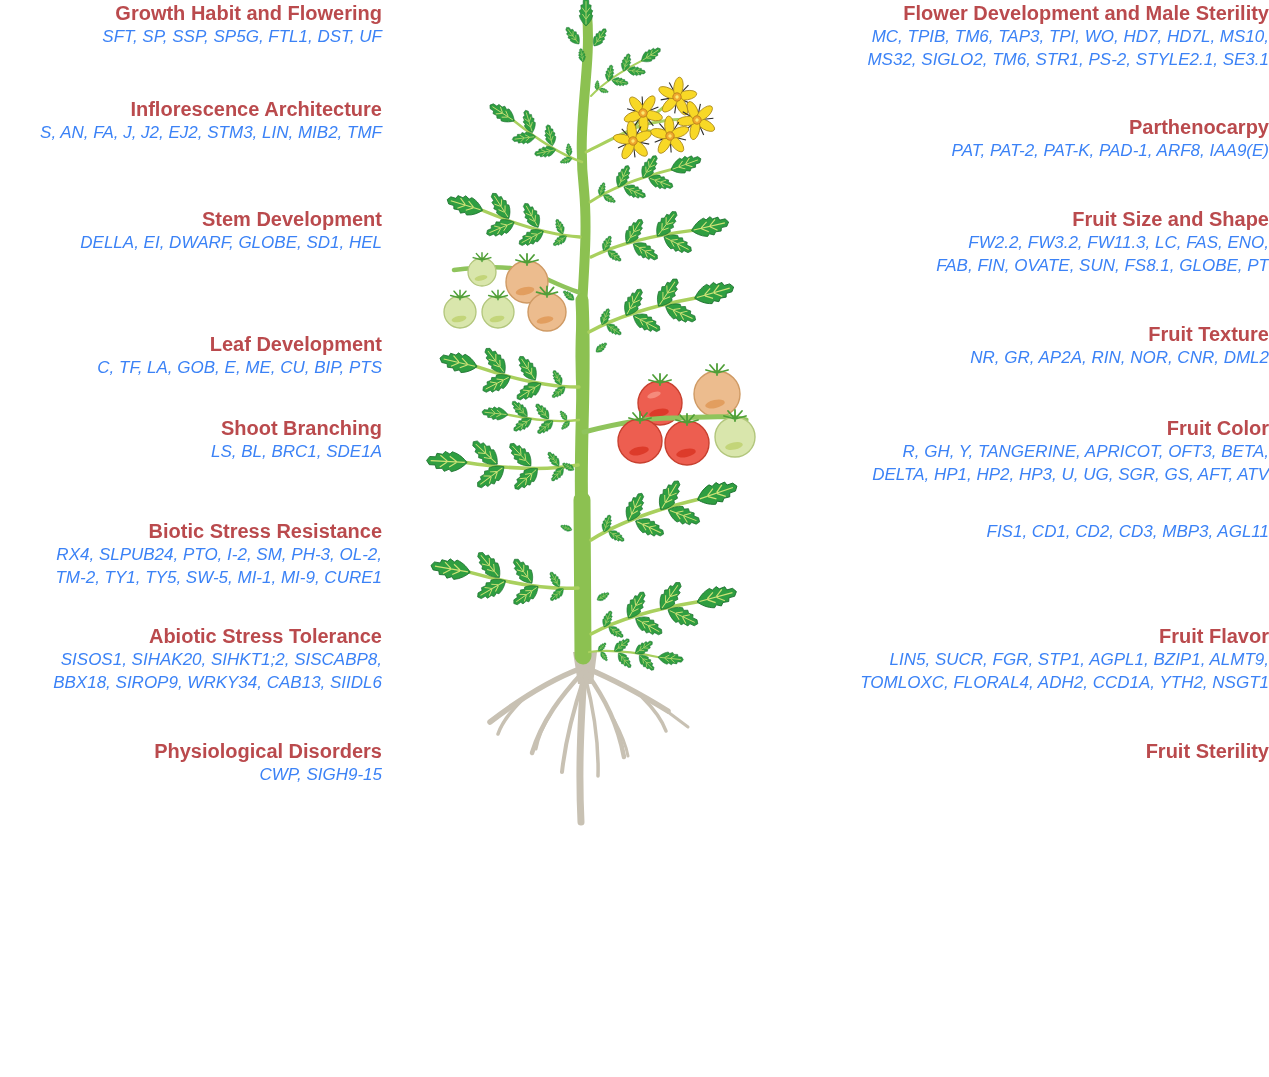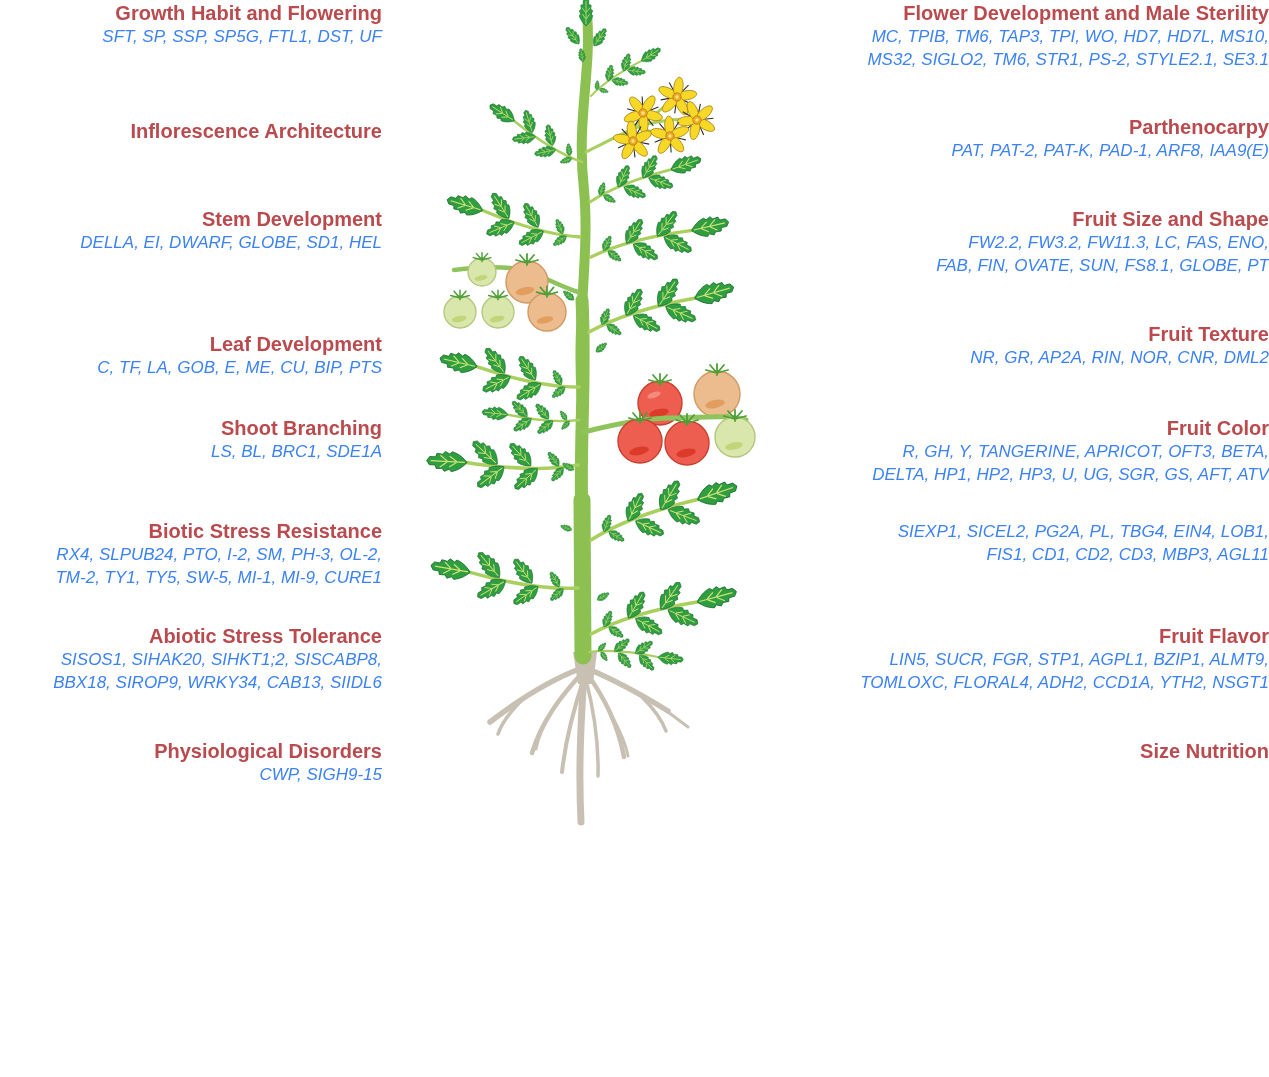--- a/index.html
+++ b/index.html
@@ -28,22 +28,23 @@
 <body>
 
 <div class="stage">
 
   <div class="col left">
     <div class="cat" style="top:2px">
       <div class="cat-title">Growth Habit and Flowering</div>
       <div class="gene-line">SFT, SP, SSP, SP5G, FTL1, DST, UF</div>
       <div class="gene-line"></div>
     </div>
-    <div class="cat" style="top:120px">
+    <div class="cat" style="top:98px">
       <div class="cat-title">Inflorescence Architecture</div>
+      <div class="gene-line">S, AN, FA, J, J2, EJ2, STM3, LIN, MIB2, TMF</div>
       <div class="gene-line"></div>
     </div>
     <div class="cat" style="top:208px">
       <div class="cat-title">Stem Development</div>
       <div class="gene-line">DELLA, EI, DWARF, GLOBE, SD1, HEL</div>
       <div class="gene-line"></div>
     </div>
     <div class="cat" style="top:333px">
       <div class="cat-title">Leaf Development</div>
       <div class="gene-line">C, TF, LA, GOB, E, ME, CU, BIP, PTS</div>
@@ -91,30 +92,29 @@
       <div class="cat-title">Fruit Texture</div>
       <div class="gene-line">NR, GR, AP2A, RIN, NOR, CNR, DML2</div>
       <div class="gene-line"></div>
     </div>
     <div class="cat" style="top:417px">
       <div class="cat-title">Fruit Color</div>
       <div class="gene-line">R, GH, Y, TANGERINE, APRICOT, OFT3, BETA,</div>
       <div class="gene-line">DELTA, HP1, HP2, HP3, U, UG, SGR, GS, AFT, ATV</div>
     </div>
     <div class="cat" style="top:520px">
-      <div class="gene-line">SIEXP1, SICEL2, PG2A, PL, TBG4, EIN4, LOB1,</div>
       <div class="gene-line">FIS1, CD1, CD2, CD3, MBP3, AGL11</div>
     </div>
     <div class="cat" style="top:625px">
       <div class="cat-title">Fruit Flavor</div>
       <div class="gene-line">LIN5, SUCR, FGR, STP1, AGPL1, BZIP1, ALMT9,</div>
       <div class="gene-line">TOMLOXC, FLORAL4, ADH2, CCD1A, YTH2, NSGT1</div>
     </div>
     <div class="cat" style="top:740px">
-      <div class="cat-title">Size Nutrition</div>
+      <div class="cat-title">Fruit Sterility</div>
       <div class="gene-line"></div>
     </div>
   </div>
 
   <div class="plant-wrap">
     <svg viewBox="0 0 400 870" width="400" height="870">
       <defs>
         <g id="lf">
           <path d="M0,0 C3,-3.5 7,-7 13,-8.5 L15,-6.5 L19,-8.5 L21,-6 L26,-6.5 L27,-3.5 L32,-3.5 L34.5,0 L32,3.5 L27,3.5 L26,6.5 L21,6 L19,8.5 L15,6.5 L13,8.5 C7,7 3,3.5 0,0 Z" fill="#2f9e41" stroke="#1a6e2c" stroke-width="0.7"></path>
           <path d="M2,0 L31,0 M9,-0.5 L15,-4.5 M9,0.5 L15,4.5 M17,-0.5 L23,-5 M17,0.5 L23,5" stroke="#cfe276" stroke-width="1" fill="none"></path>

